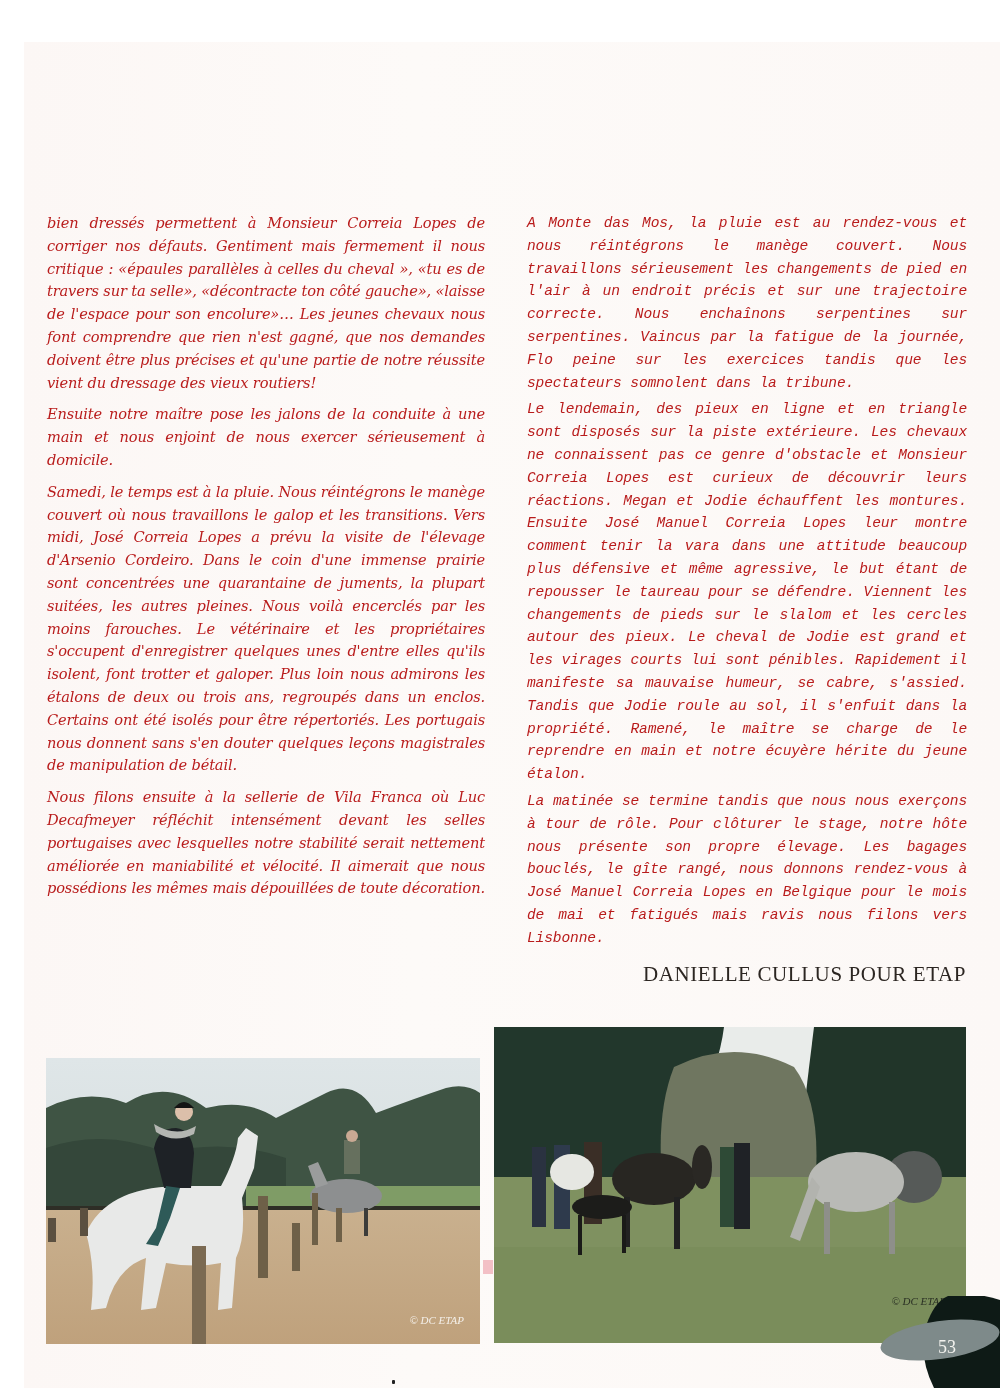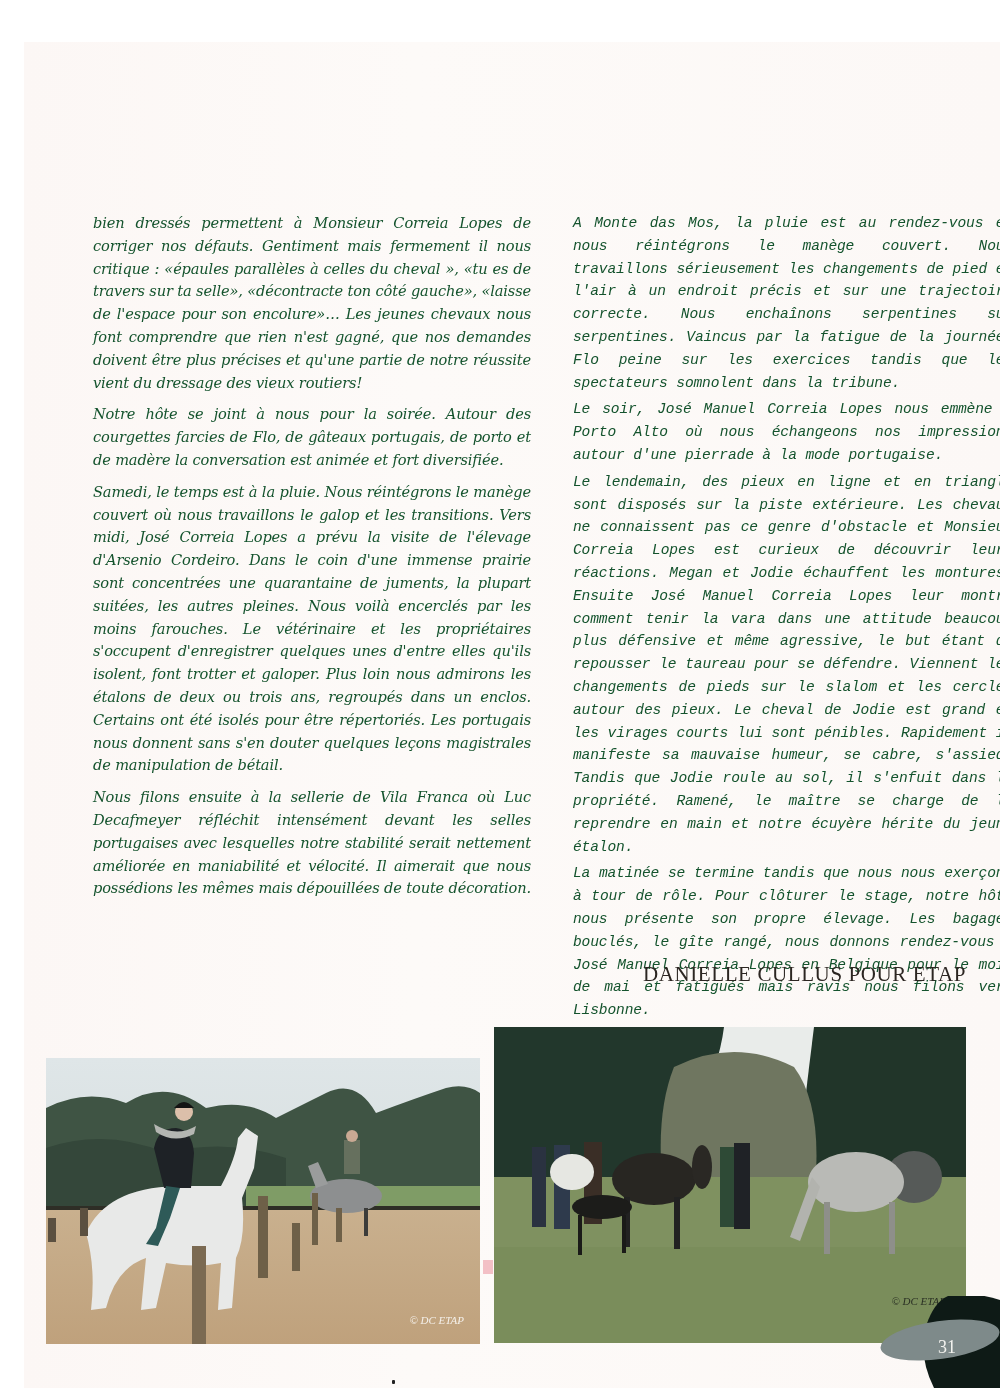--- a/index.html
+++ b/index.html
@@ -8,22 +8,22 @@
     background: #ffffff;
     font-family: "DejaVu Serif", serif;
   }
   .page-bg {
     position: absolute; left: 24px; top: 42px; width: 976px; height: 1346px;
     background: linear-gradient(90deg, #fcf7f5 0%, #fdfaf8 40%, #fcf8f6 100%);
   }
   .column {
     position: absolute; top: 212px; width: 438px;
     font-family: "DejaVu Serif", serif; font-style: italic;
-    font-size: 14.6px; line-height: 22.8px; color: #14532d;
-    text-align: justify; letter-spacing: -0.15px; margin-left: 46px;
+    font-size: 14.6px; line-height: 22.8px; color: #b91c1c;
+    text-align: justify; letter-spacing: -0.15px;
   }
   .col-left { left: 47px; }
   .col-right { left: 527px; width: 440px; font-family: Liberation Mono, monospace; }
   .column p { margin: 0 0 9px 0; }
   .col-right p { margin: 0 0 4px 0; }
   .signature {
     position: absolute; top: 962px; right: 34px;
     font-family: "Liberation Serif", serif; font-size: 21px; letter-spacing: 0.6px;
     color: #2c2622;
   }
@@ -53,28 +53,27 @@
   }
   .dot { position: absolute; left: 392px; top: 1380px; width: 3px; height: 4px; background: #222; border-radius: 1px; }
 </style>
 </head>
 <body>
 
 <div class="page-bg"></div>
 
 <div class="column col-left">
   <p>bien dressés permettent à Monsieur Correia Lopes de corriger nos défauts. Gentiment mais fermement il nous critique : «épaules parallèles à celles du cheval », «tu es de travers sur ta selle», «décontracte ton côté gauche», «laisse de l'espace pour son encolure»… Les jeunes chevaux nous font comprendre que rien n'est gagné, que nos demandes doivent être plus précises et qu'une partie de notre réussite vient du dressage des vieux routiers!</p>
-  <p>Notre hôte se joint à nous pour la soirée. Autour des courgettes farcies de Flo, de gâteaux portugais, de porto et de madère la conversation est animée et fort diversifiée.</p>
+  <p>Ensuite notre maître pose les jalons de la conduite à une main et nous enjoint de nous exercer sérieusement à domicile.</p>
   <p>Samedi, le temps est à la pluie. Nous réintégrons le manège couvert où nous travaillons le galop et les transitions. Vers midi, José Correia Lopes a prévu la visite de l'élevage d'Arsenio Cordeiro. Dans le coin d'une immense prairie sont concentrées une quarantaine de juments, la plupart suitées, les autres pleines. Nous voilà encerclés par les moins farouches. Le vétérinaire et les propriétaires s'occupent d'enregistrer quelques unes d'entre elles qu'ils isolent, font trotter et galoper. Plus loin nous admirons les étalons de deux ou trois ans, regroupés dans un enclos. Certains ont été isolés pour être répertoriés. Les portugais nous donnent sans s'en douter quelques leçons magistrales de manipulation de bétail.</p>
   <p>Nous filons ensuite à la sellerie de Vila Franca où Luc Decafmeyer réfléchit intensément devant les selles portugaises avec lesquelles notre stabilité serait nettement améliorée en maniabilité et vélocité. Il aimerait que nous possédions les mêmes mais dépouillées de toute décoration.</p>
 </div>
 
 <div class="column col-right">
   <p>A Monte das Mos, la pluie est au rendez-vous et nous réintégrons le manège couvert. Nous travaillons sérieusement les changements de pied en l'air à un endroit précis et sur une trajectoire correcte. Nous enchaînons serpentines sur serpentines. Vaincus par la fatigue de la journée, Flo peine sur les exercices tandis que les spectateurs somnolent dans la tribune.</p>
-  <p>Le soir, José Manuel Correia Lopes nous emmène à Porto Alto où nous échangeons nos impressions autour d'une pierrade à la mode portugaise.</p>
   <p>Le lendemain, des pieux en ligne et en triangle sont disposés sur la piste extérieure. Les chevaux ne connaissent pas ce genre d'obstacle et Monsieur Correia Lopes est curieux de découvrir leurs réactions. Megan et Jodie échauffent les montures. Ensuite José Manuel Correia Lopes leur montre comment tenir la vara dans une attitude beaucoup plus défensive et même agressive, le but étant de repousser le taureau pour se défendre. Viennent les changements de pieds sur le slalom et les cercles autour des pieux. Le cheval de Jodie est grand et les virages courts lui sont pénibles. Rapidement il manifeste sa mauvaise humeur, se cabre, s'assied. Tandis que Jodie roule au sol, il s'enfuit dans la propriété. Ramené, le maître se charge de le reprendre en main et notre écuyère hérite du jeune étalon.</p>
   <p>La matinée se termine tandis que nous nous exerçons à tour de rôle. Pour clôturer le stage, notre hôte nous présente son propre élevage. Les bagages bouclés, le gîte rangé, nous donnons rendez-vous à José Manuel Correia Lopes en Belgique pour le mois de mai et fatigués mais ravis nous filons vers Lisbonne.</p>
 </div>
 
 <div class="signature">DANIELLE CULLUS POUR ETAP</div>
 
 <div class="photo photo-left">
   <svg viewBox="0 0 434 286" preserveAspectRatio="none">
     <defs>
       <linearGradient id="skyL" x1="0" y1="0" x2="0" y2="1">
@@ -154,15 +153,15 @@
   </svg>
   <span class="credit credit-right">© DC ETAP</span>
 </div>
 
 <div class="page-badge">
   <svg viewBox="0 0 122 92">
     <path d="M70 0 Q100 -4 122 4 L122 92 L56 92 Q40 60 48 30 Q56 6 70 0 Z" fill="#0e1a16"></path>
     <ellipse cx="62" cy="44" rx="60" ry="19" transform="rotate(-8 62 44)" fill="#7e8a8a"></ellipse>
   </svg>
 </div>
-<span class="page-number">31</span>
+<span class="page-number">53</span>
 
 <div class="dot"></div>
 
 </body></html>

